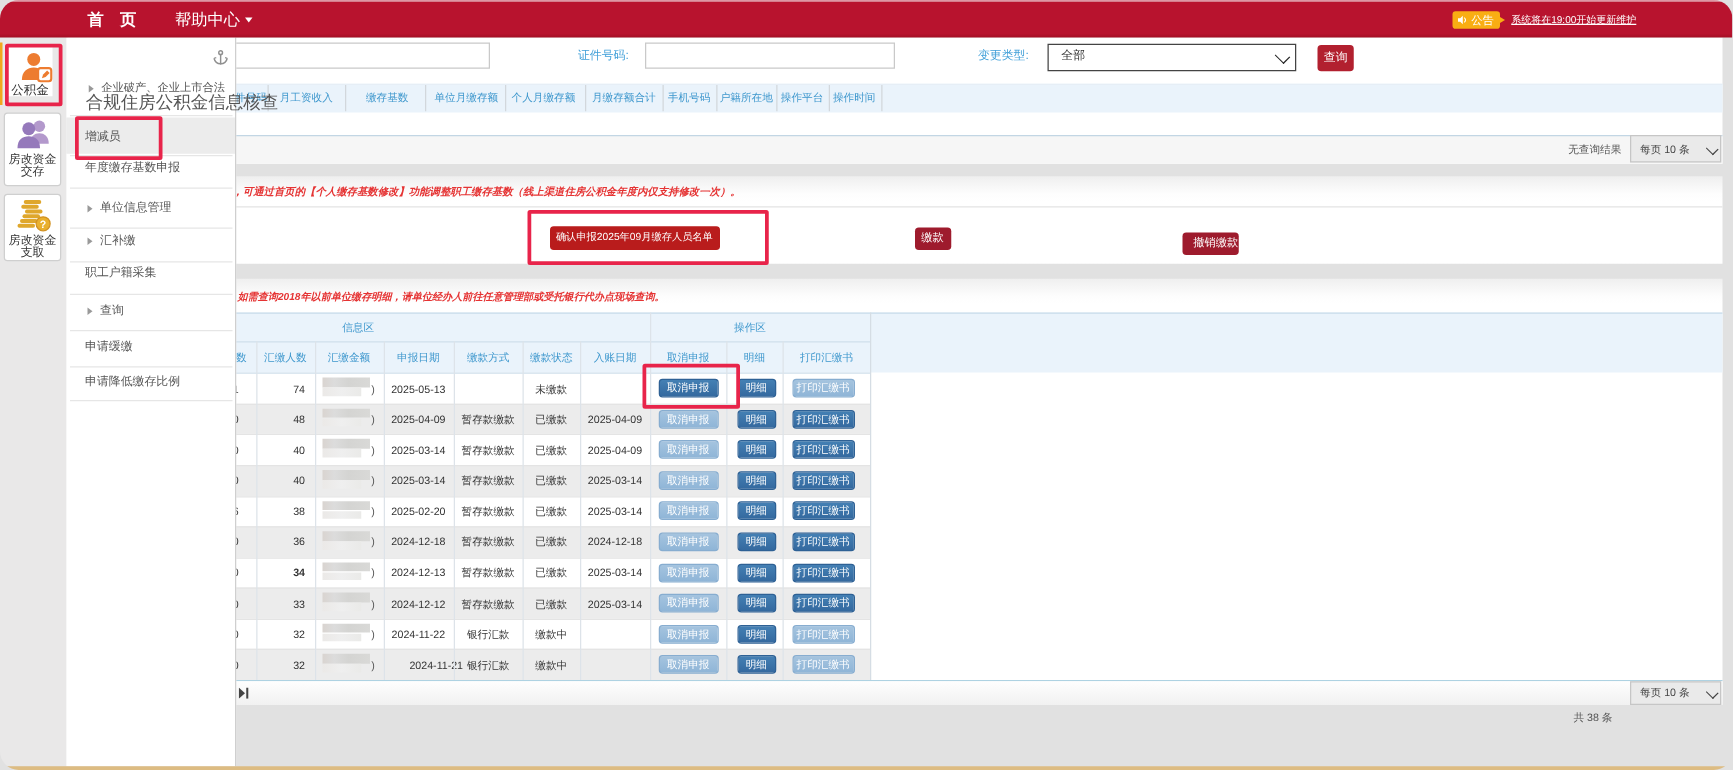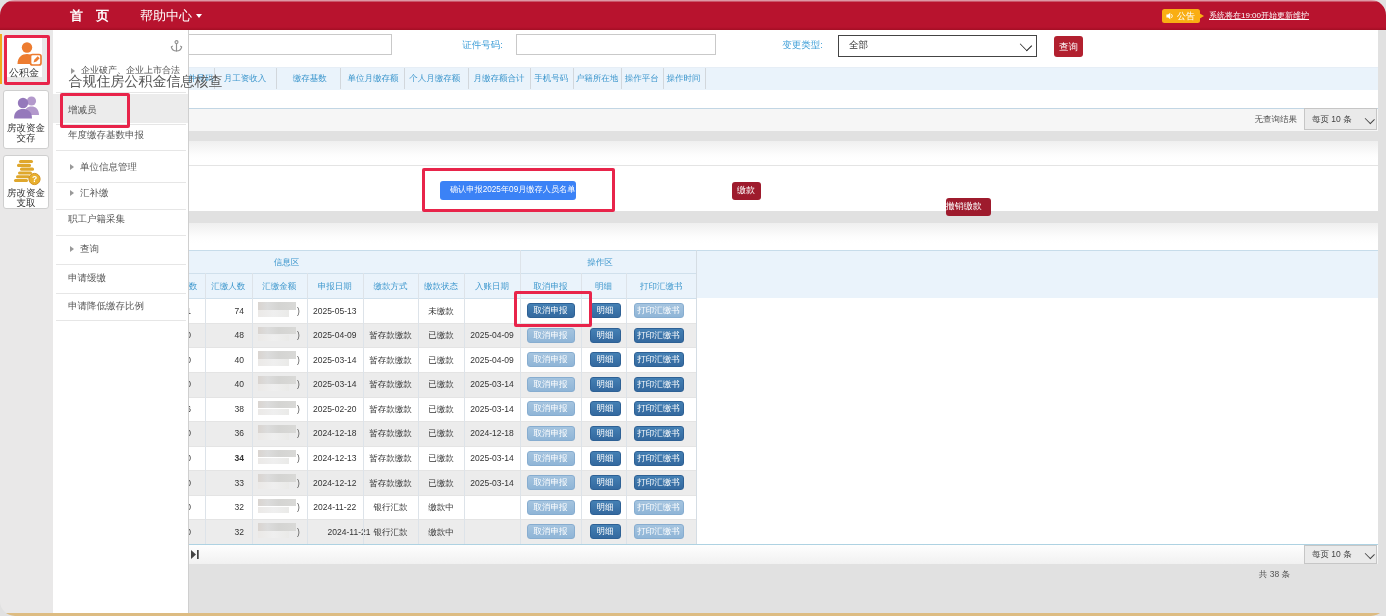--- a/index.html
+++ b/index.html
@@ -83,25 +83,27 @@
 <div style="position:absolute;left:572.50px;top:67.50px;width:1px;height:21.50px;background:#d2d7dc;"></div>
 <div style="position:absolute;left:621.00px;top:67.50px;width:1px;height:21.50px;background:#d2d7dc;"></div>
 <div style="position:absolute;left:662.50px;top:67.50px;width:1px;height:21.50px;background:#d2d7dc;"></div>
 <div style="position:absolute;left:704.50px;top:67.50px;width:1px;height:21.50px;background:#d2d7dc;"></div>
 <div style="position:absolute;left:54px;top:107.5px;width:1324px;height:23.5px;background:#f6f6f6;border-top:1px solid #c2d6e4;box-sizing:border-box;"></div>
 <div style="position:absolute;top:113.4px;font-size:8.5px;line-height:12.3px;color:#555;white-space:nowrap;right:89px;">无查询结果</div>
 <div style="position:absolute;left:1304px;top:108px;width:73px;height:22px;background:#eaeaea;border:1px solid #c6c6c6;box-sizing:border-box;"></div>
 <div style="position:absolute;top:113.4px;font-size:8.5px;line-height:12.3px;color:#444;white-space:nowrap;left:1312px;">每页&nbsp;10&nbsp;条</div>
 <div style="position:absolute;left:1366px;top:115px;width:6.5px;height:6.5px;border-right:1.7px solid #444;border-bottom:1.7px solid #444;transform:rotate(45deg) scale(1,.8);"></div>
 <div style="position:absolute;left:54px;top:140.5px;width:1324px;height:70px;background:linear-gradient(#efefef 0px,#fdfdfd 14px,#fff 20px);"></div>
+<div style="position:absolute;top:147.0px;font-size:8.3px;line-height:12.0px;color:#e53333;white-space:nowrap;font-weight:bold;font-style:italic;left:186px;">，可通过首页的【个人缴存基数修改】功能调整职工缴存基数（线上渠道住房公积金年度内仅支持修改一次）。</div>
 <div style="position:absolute;left:54.00px;top:165.20px;width:1324.00px;height:1px;background:#e4e4e4;"></div>
-<div style="position:absolute;left:439.5px;top:181.0px;width:136px;height:18.5px;background:#3b82f6;border-radius:3px;color:#fff;font-size:8.2px;line-height:18.5px;text-align:right;">确认申报2025年09月缴存人员名单</div>
+<div style="position:absolute;left:439.5px;top:181.0px;width:136px;height:18.5px;background:#b91c1c;border-radius:3px;color:#fff;font-size:8.2px;line-height:18.5px;text-align:center;">确认申报2025年09月缴存人员名单</div>
 <div style="position:absolute;left:731.5px;top:182.0px;width:29px;height:17.5px;background:#9e1b2d;border-radius:3px;color:#fff;font-size:9px;line-height:17.5px;text-align:center;">缴款</div>
-<div style="position:absolute;left:945.7px;top:198px;width:45px;height:17.5px;background:#9e1b2d;border-radius:3px;color:#fff;font-size:9px;line-height:17.5px;text-align:left;">撤销缴款</div>
+<div style="position:absolute;left:945.7px;top:186px;width:45px;height:17.5px;background:#9e1b2d;border-radius:3px;color:#fff;font-size:9px;line-height:17.5px;text-align:right;">撤销缴款</div>
 <div style="position:absolute;left:54px;top:222.9px;width:1324px;height:341.5px;background:linear-gradient(#efefef 0px,#fdfdfd 14px,#fff 20px);"></div>
+<div style="position:absolute;top:232.2px;font-size:8.1px;line-height:11.7px;color:#e53333;white-space:nowrap;font-weight:bold;font-style:italic;left:190px;">如需查询2018年以前单位缴存明细，请单位经办人前往任意管理部或受托银行代办点现场查询。</div>
 <div style="position:absolute;left:56px;top:250px;width:1321.5px;height:48.3px;background:#eaf3fb;"></div>
 <div style="position:absolute;left:56.00px;top:250.00px;width:1321.50px;height:1px;background:#c7dcea;"></div>
 <div style="position:absolute;top:256.1px;font-size:8.5px;line-height:12.3px;color:#3d97cd;white-space:nowrap;left:286.5px;transform:translateX(-50%);text-align:right;">信息区</div>
 <div style="position:absolute;top:256.1px;font-size:8.5px;line-height:12.3px;color:#3d97cd;white-space:nowrap;left:600px;transform:translateX(-50%);">操作区</div>
 <div style="position:absolute;left:56.00px;top:273.40px;width:640.40px;height:1px;background:#d0e0ec;"></div>
 <div style="position:absolute;left:56.00px;top:298.30px;width:640.40px;height:1px;background:#d0e0ec;"></div>
 <div style="position:absolute;top:279.7px;font-size:8.5px;line-height:12.3px;color:#3d97cd;white-space:nowrap;left:188.8px;">数</div>
 <div style="position:absolute;top:279.7px;font-size:8.5px;line-height:12.3px;color:#3d97cd;white-space:nowrap;left:228.3px;transform:translateX(-50%);">汇缴人数</div>
 <div style="position:absolute;top:279.7px;font-size:8.5px;line-height:12.3px;color:#3d97cd;white-space:nowrap;left:279.2px;transform:translateX(-50%);">汇缴金额</div>
 <div style="position:absolute;top:279.7px;font-size:8.5px;line-height:12.3px;color:#3d97cd;white-space:nowrap;left:334.7px;transform:translateX(-50%);">申报日期</div>

